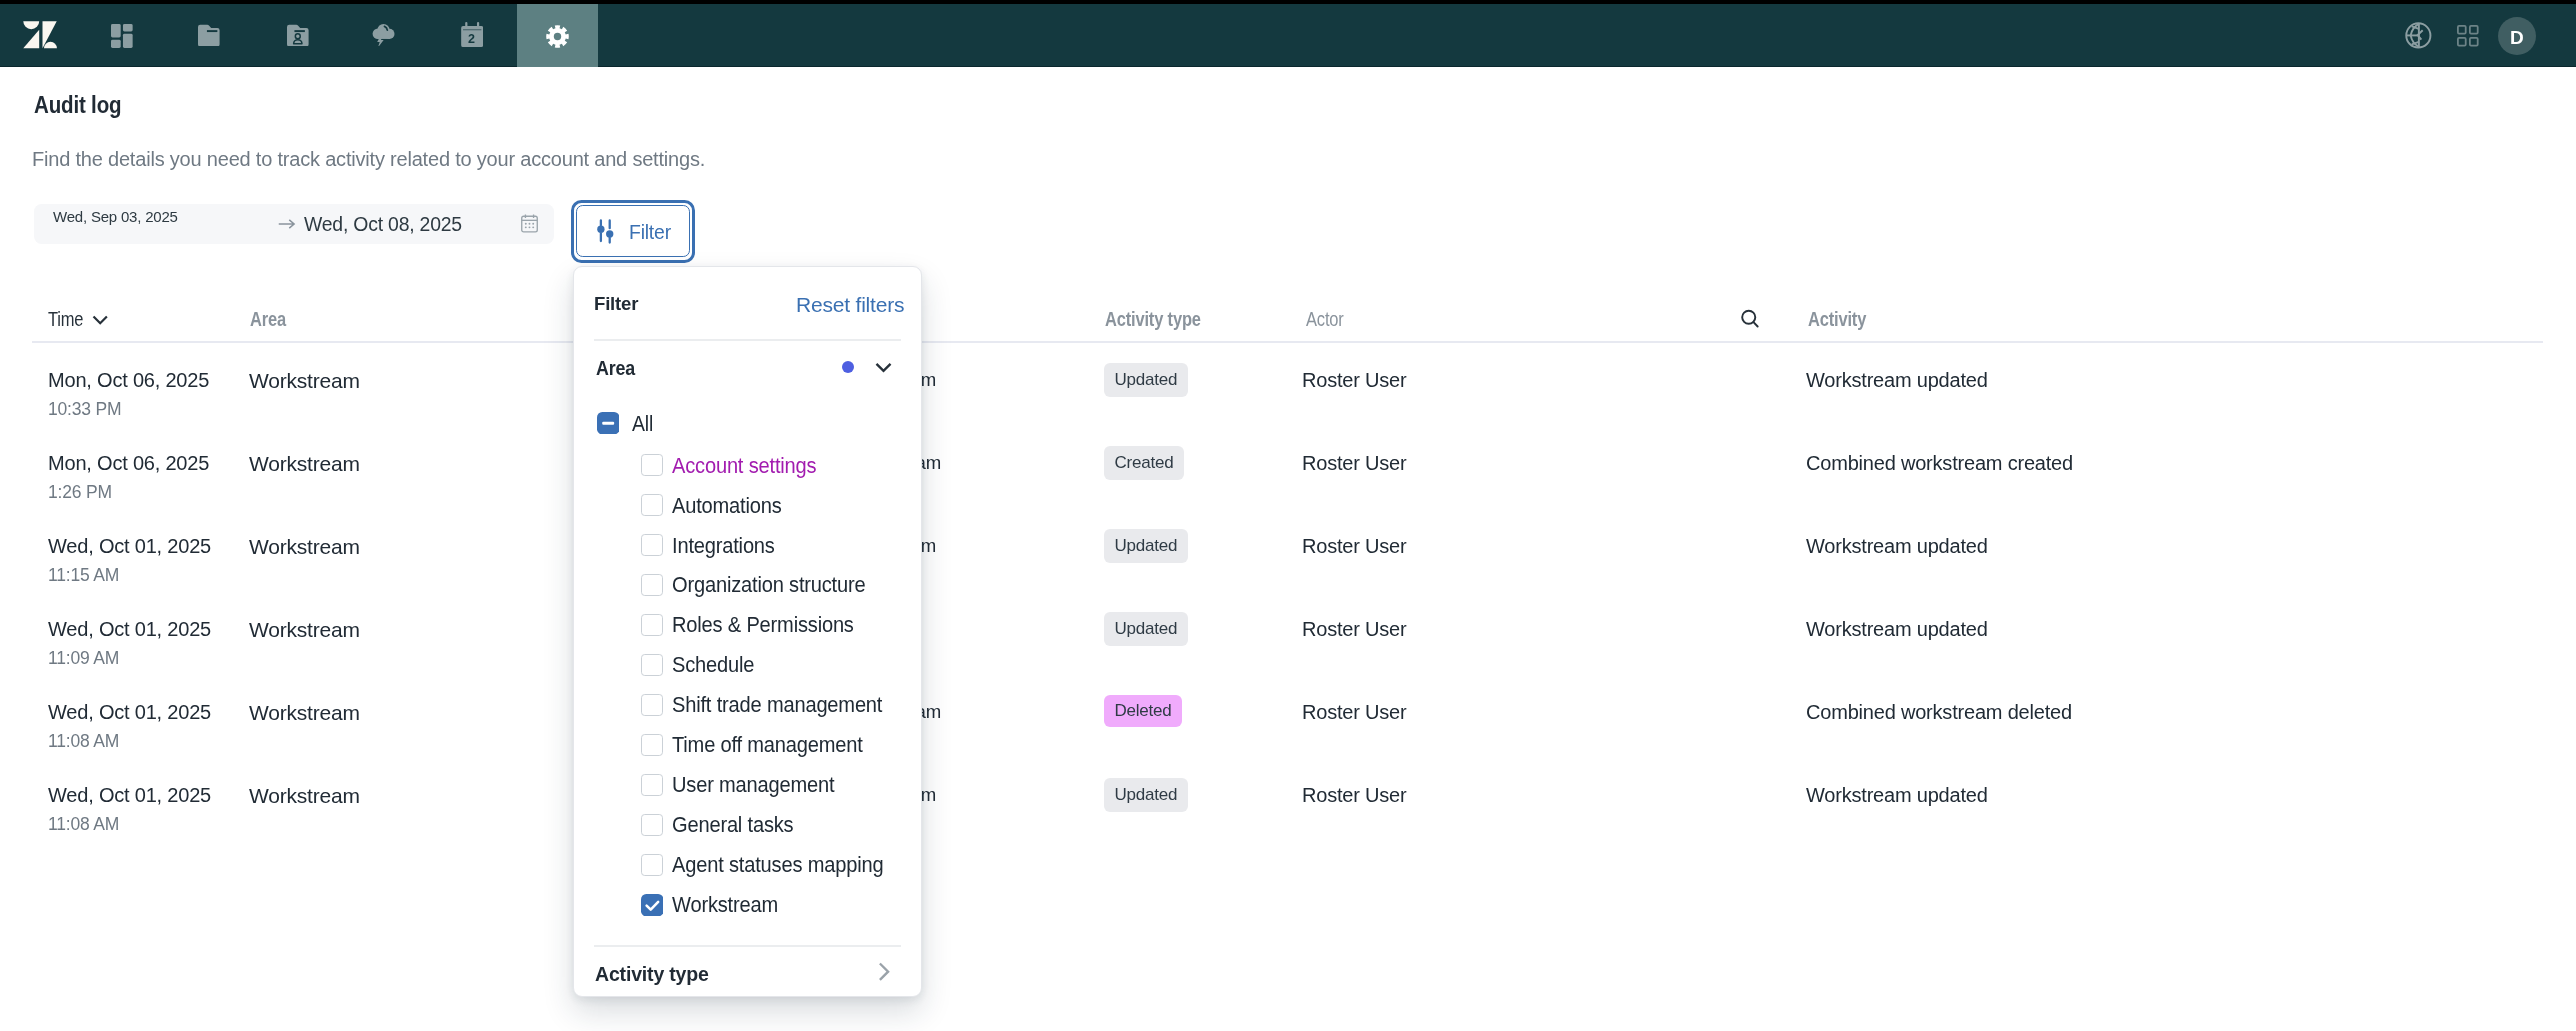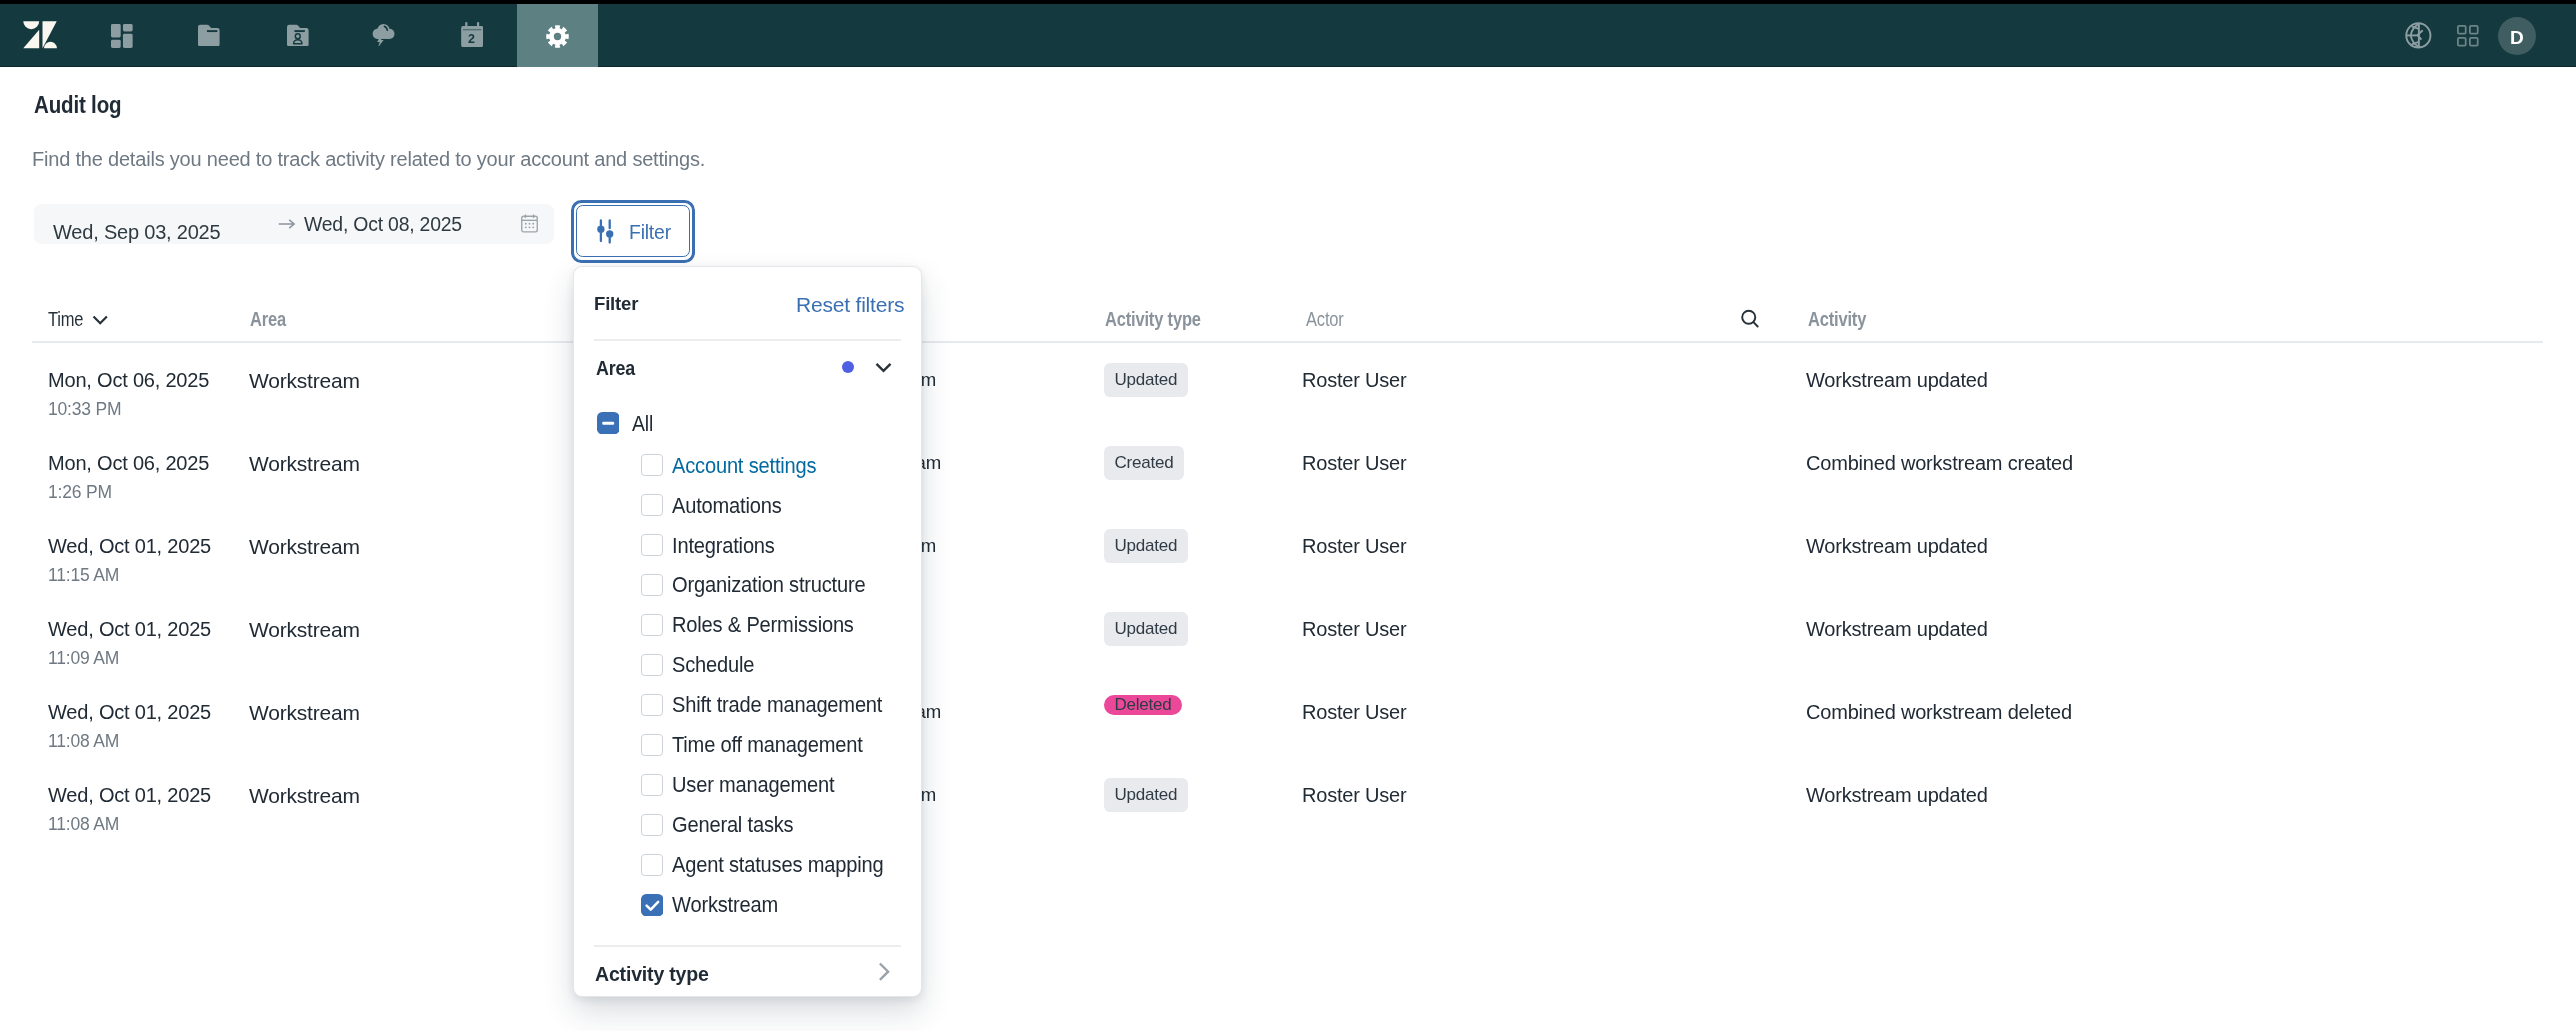--- a/index.html
+++ b/index.html
@@ -67,21 +67,21 @@
 <rect x="1.2" y="1.2" width="10.5" height="10.5" rx="1.5"></rect>
 <rect x="17.3" y="1.2" width="10.5" height="10.5" rx="1.5"></rect>
 <rect x="1.2" y="17.3" width="10.5" height="10.5" rx="1.5"></rect>
 <rect x="17.3" y="17.3" width="10.5" height="10.5" rx="1.5"></rect>
 </svg>
 <div class="abs" style="left:2498px;top:17px;width:38px;height:38px;border-radius:50%;background:#405E62"></div>
 <div class="t" style="left:2510px;top:27.6px;font-size:19px;font-weight:700;color:#fff">D</div>
 <div class="t" style="left:34px;top:94px;font-size:23.6px;font-weight:700;color:#212B35"><span class="cx" style="transform:scaleX(0.87)">Audit log</span></div>
 <div class="t" style="left:32px;top:149px;font-size:20px;color:#6F7983">Find the details you need to track activity related to your account and settings.</div>
 <div class="abs" style="left:34px;top:204px;width:520px;height:40px;border-radius:7.5px;background:#F6F7F9"></div>
-<div class="t" style="left:53px;top:222px;font-size:20px;color:#2E3A42">Wed, Sep 03, 2025</div>
+<div class="t" style="left:53px;top:209px;font-size:15px;color:#2E3A42">Wed, Sep 03, 2025</div>
 <svg class="abs" style="left:278px;top:218px" width="18" height="12" viewBox="0 0 24 16" fill="none" stroke="#8A949D" stroke-width="2">
 <path d="M1,8 h20 M15,2.5 l6.5,5.5 -6.5,5.5"></path>
   </svg>
 <div class="t" style="left:304px;top:215px;font-size:19.4px;color:#2E3A42">Wed, Oct 08, 2025</div>
 <svg class="abs" style="left:521px;top:214px" width="17" height="18.6" viewBox="0 0 23 25" fill="none" stroke="#9AA4AB" stroke-width="1.8">
 <rect x="1" y="3" width="21" height="21" rx="2.5"></rect>
 <path d="M1,8.5 h21"></path>
 <path d="M6,0.5 v5 M17,0.5 v5"></path>
 <g fill="#9AA4AB" stroke="none">
 <circle cx="6.5" cy="13" r="1.3"></circle>
@@ -148,21 +148,21 @@
 <div class="t" style="left:249px;top:619px;font-size:21px;color:#212B35">Workstream</div>
 <div class="abs" style="left:1104px;top:612px;height:34px;border-radius:6px;background:#E9EAED;padding:0 10.4px;display:flex;align-items:center">
     <span style="font-size:17px;color:#2F3B45;letter-spacing:-0.2px">Updated</span>
   </div>
 <div class="t" style="left:1302px;top:619px;font-size:20px;color:#212B35">Roster User</div>
 <div class="t" style="left:1806px;top:619px;font-size:20px;color:#212B35">Workstream updated</div>
 <div class="t" style="left:48px;top:702px;font-size:20px;color:#212B35">Wed, Oct 01, 2025</div>
 <div class="t" style="left:48px;top:733px;font-size:17.5px;color:#6F7983">11:08 AM</div>
 <div class="t" style="left:249px;top:702px;font-size:21px;color:#212B35">Workstream</div>
 <div class="t" style="right:1635px;top:703px;font-size:18.6px;color:#212B35">Workstream</div>
-<div class="abs" style="left:1104px;top:695px;height:20px;border-radius:16px;background:#ec4899;padding:0 10.4px;display:flex;align-items:center">
+<div class="abs" style="left:1104px;top:695px;height:32px;border-radius:6px;background:#f0abfc;padding:0 10.4px;display:flex;align-items:center">
     <span style="font-size:17px;color:#2F3B45;letter-spacing:-0.2px">Deleted</span>
   </div>
 <div class="t" style="left:1302px;top:702px;font-size:20px;color:#212B35">Roster User</div>
 <div class="t" style="left:1806px;top:702px;font-size:20px;color:#212B35">Combined workstream deleted</div>
 <div class="t" style="left:48px;top:785px;font-size:20px;color:#212B35">Wed, Oct 01, 2025</div>
 <div class="t" style="left:48px;top:816px;font-size:17.5px;color:#6F7983">11:08 AM</div>
 <div class="t" style="left:249px;top:785px;font-size:21px;color:#212B35">Workstream</div>
 <div class="t" style="right:1640px;top:786px;font-size:18.6px;color:#212B35">Workstream</div>
 <div class="abs" style="left:1104px;top:778px;height:34px;border-radius:6px;background:#E9EAED;padding:0 10.4px;display:flex;align-items:center">
     <span style="font-size:17px;color:#2F3B45;letter-spacing:-0.2px">Updated</span>
@@ -179,21 +179,21 @@
 <div class="abs" style="left:842px;top:361px;width:12px;height:12px;border-radius:50%;background:#4E5FE1"></div>
 <svg class="abs" style="left:875px;top:362px" width="17" height="11.2" viewBox="0 0 23 15" fill="none" stroke="#27313A" stroke-width="3.2">
 <path d="M2,2.5 l9.5,9.5 9.5,-9.5"></path>
   </svg>
 <svg class="abs" style="left:597px;top:412px" width="22.4" height="22.4" viewBox="0 0 30 30">
     <rect x="0" y="0" width="30" height="30" rx="7" fill="#3A70B5"></rect>
     <rect x="7" y="13" width="16" height="4.2" rx="1.5" fill="#fff"></rect>
   </svg>
 <div class="t" style="left:632px;top:413px;font-size:21.6px;color:#212B35"><span class="cx" style="transform:scaleX(0.9)">All</span></div>
 <div class="abs" style="left:641px;top:454px;width:22.4px;height:22.4px;border-radius:3.7px;border:1.5px solid #CBD1D7;background:#fff"></div>
-<div class="t" style="left:672px;top:455px;font-size:21.6px;color:#0369a1"><span class="cx" style="transform:scaleX(0.93)">Account settings</span></div>
+<div class="t" style="left:672px;top:455px;font-size:21.6px;color:#a21caf"><span class="cx" style="transform:scaleX(0.93)">Account settings</span></div>
 <div class="abs" style="left:641px;top:494px;width:22.4px;height:22.4px;border-radius:3.7px;border:1.5px solid #CBD1D7;background:#fff"></div>
 <div class="t" style="left:672px;top:495px;font-size:21.6px;color:#212B35"><span class="cx" style="transform:scaleX(0.93)">Automations</span></div>
 <div class="abs" style="left:641px;top:534px;width:22.4px;height:22.4px;border-radius:3.7px;border:1.5px solid #CBD1D7;background:#fff"></div>
 <div class="t" style="left:672px;top:535px;font-size:21.6px;color:#212B35"><span class="cx" style="transform:scaleX(0.93)">Integrations</span></div>
 <div class="abs" style="left:641px;top:574px;width:22.4px;height:22.4px;border-radius:3.7px;border:1.5px solid #CBD1D7;background:#fff"></div>
 <div class="t" style="left:672px;top:574px;font-size:21.6px;color:#212B35"><span class="cx" style="transform:scaleX(0.93)">Organization structure</span></div>
 <div class="abs" style="left:641px;top:614px;width:22.4px;height:22.4px;border-radius:3.7px;border:1.5px solid #CBD1D7;background:#fff"></div>
 <div class="t" style="left:672px;top:614px;font-size:21.6px;color:#212B35"><span class="cx" style="transform:scaleX(0.93)">Roles &amp; Permissions</span></div>
 <div class="abs" style="left:641px;top:654px;width:22.4px;height:22.4px;border-radius:3.7px;border:1.5px solid #CBD1D7;background:#fff"></div>
 <div class="t" style="left:672px;top:654px;font-size:21.6px;color:#212B35"><span class="cx" style="transform:scaleX(0.93)">Schedule</span></div>

